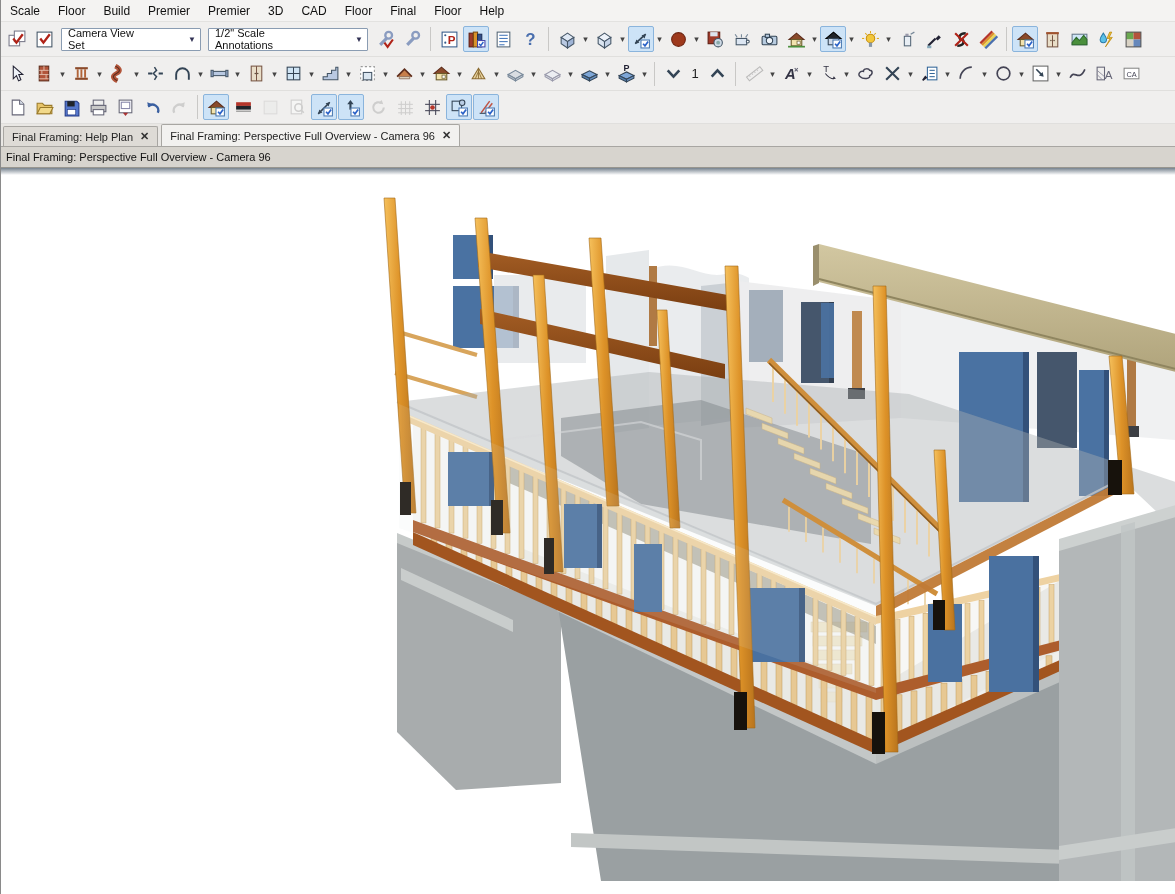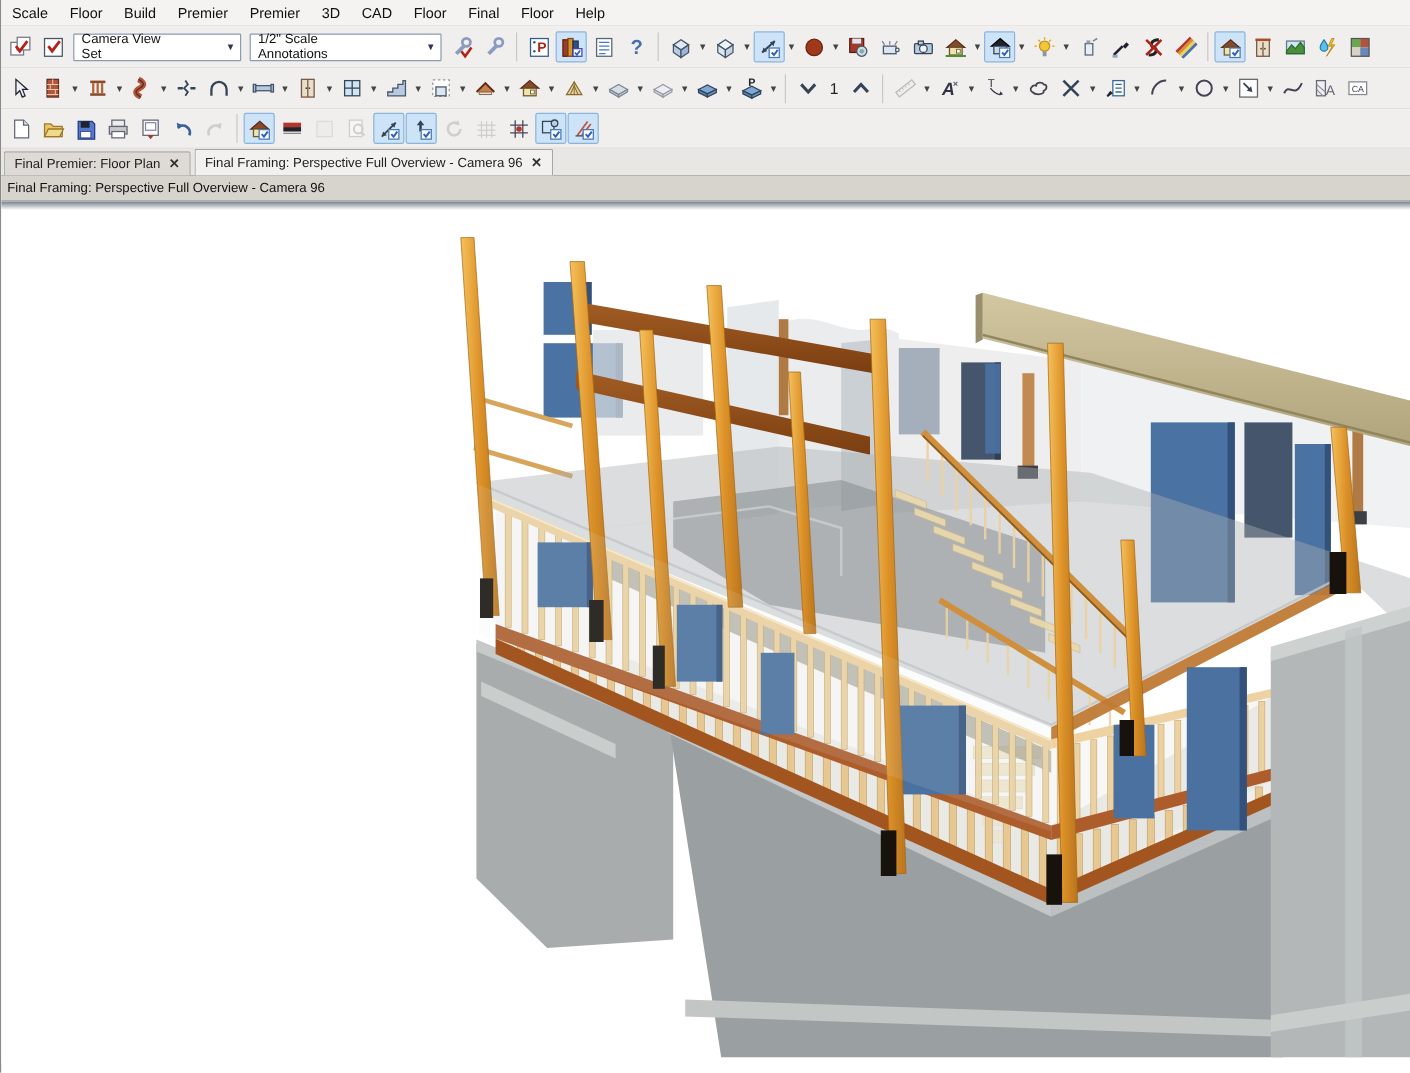--- a/index.html
+++ b/index.html
@@ -817,21 +817,21 @@
             <path d="M4 14L12 3M7.5 14l7-9" stroke="#c05545" stroke-width="1.4"></path>
             <line x1="2.5" y1="14.5" x2="15" y2="14.5" stroke="#345"></line>
             <rect x="8.5" y="9.5" width="8" height="7.5" fill="#fff" stroke="#4a78b0"></rect>
             <path d="M10.5 13l1.8 2 3-4" stroke="#2a62c8" stroke-width="1.6" fill="none"></path>
           </svg>
         </span>
       </div>
     </div>
   <div class="tabbar" id="tabbar">
       <div class="tab">
-        <span>Final Premier: Floor Plan</span>
+        <span>Final Framing: Help Plan</span>
         <span class="x">✕</span>
       </div>
       <div class="tab active">
         <span>Final Framing: Perspective Full Overview - Camera 96</span>
         <span class="x">✕</span>
       </div>
     </div>
   <div class="statusbar">
     <span>Final Framing: Perspective Full Overview - Camera 96</span>
   </div>

